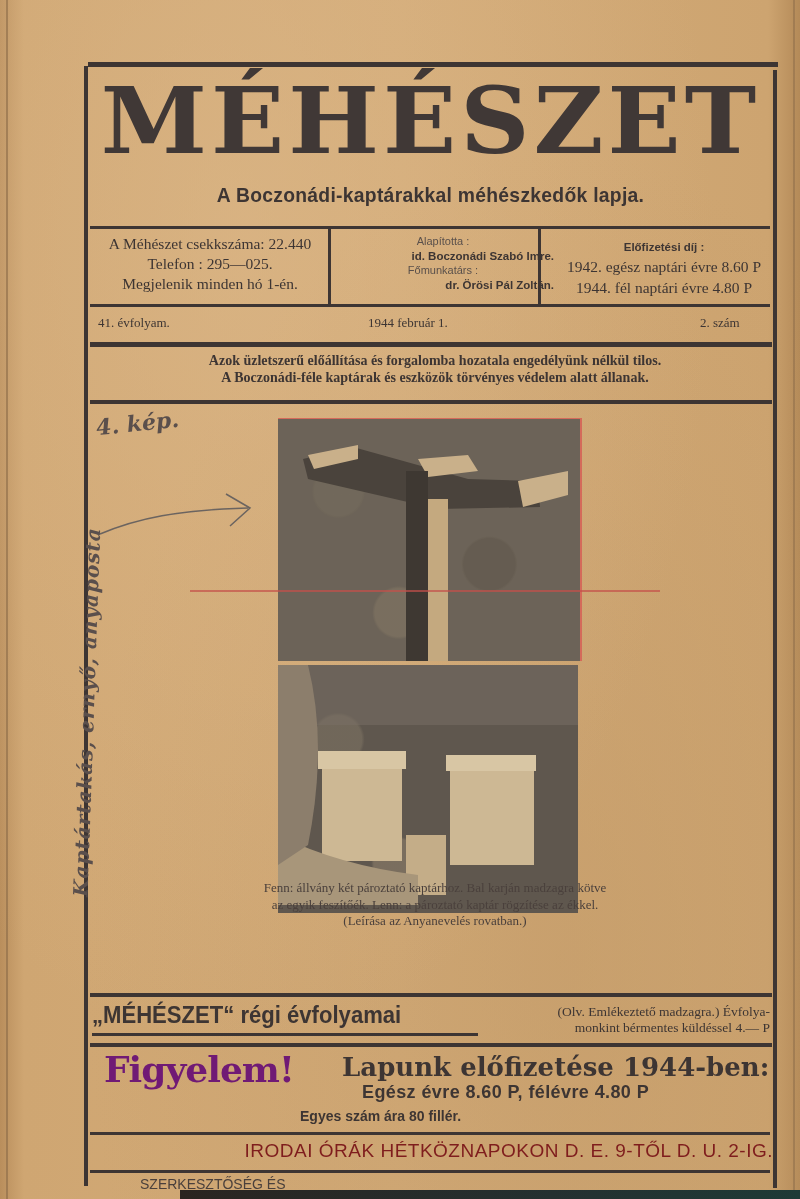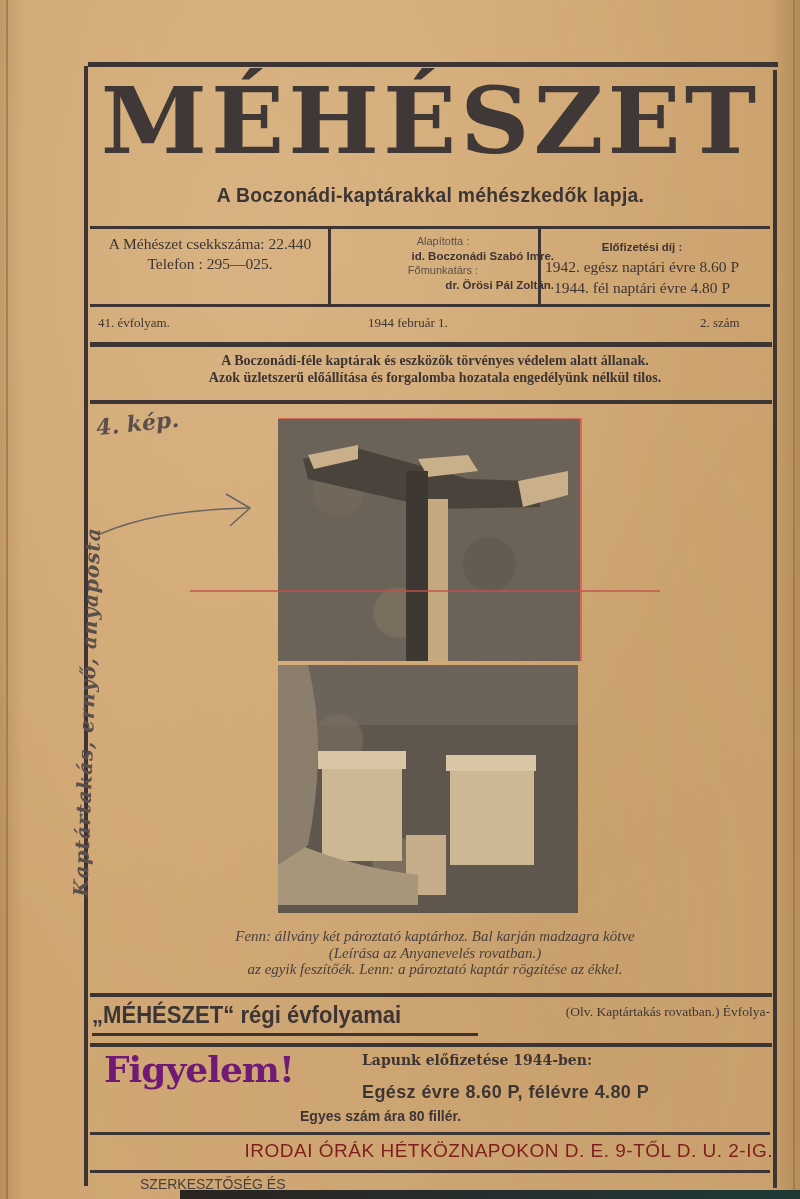--- a/index.html
+++ b/index.html
@@ -46,21 +46,21 @@
   .hline { position: absolute; background: #3d3533; }
   .vline { position: absolute; background: #3d3533; }
 
   .info-col {
     position: absolute; text-align: center; color: #3d3533;
   }
   .info-left { left: 92px; top: 234px; width: 236px; font-size: 15.5px; line-height: 20px; }
   .info-mid { left: 332px; top: 234px; width: 222px; font-family: "Liberation Sans", sans-serif; font-size: 11px; line-height: 14.5px; }
   .info-mid .label { font-weight: normal; color: #5a504b; }
   .info-mid .name { font-weight: bold; font-size: 11.5px; text-align: right; }
-  .info-right { left: 542px; top: 238px; width: 200px; font-size: 15.5px; line-height: 21px; }
+  .info-right { left: 564px; top: 238px; width: 200px; font-size: 15.5px; line-height: 21px; }
   .info-right .head { font-family: "Liberation Sans", sans-serif; font-weight: bold; font-size: 11.5px; line-height: 18px; }
 
   .issue-row { position: absolute; top: 315px; font-size: 13px; color: #3d3533; }
   .issue-vol { left: 98px; }
   .issue-date { left: 368px; text-align: center; }
   .issue-num { left: 700px; }
 
   .notice {
     position: absolute; left: 100px; top: 352px; width: 670px;
     text-align: center; font-weight: bold;
@@ -85,45 +85,45 @@
       radial-gradient(circle at 20% 30%, rgba(120,110,95,0.7) 0 8%, rgba(0,0,0,0) 9%),
       radial-gradient(circle at 70% 60%, rgba(95,85,75,0.7) 0 10%, rgba(0,0,0,0) 11%),
       radial-gradient(circle at 40% 80%, rgba(140,125,105,0.6) 0 9%, rgba(0,0,0,0) 10%),
       #6e6459;
   }
   .photo-top { left: 278px; top: 418px; width: 302px; height: 242px; border-right: 2px solid #d46a5a; border-top: 1px solid #d46a5a; }
   .photo-bottom { left: 278px; top: 665px; width: 300px; height: 248px; background-color: #5f574e; }
   .redline { position: absolute; left: 190px; top: 590px; width: 470px; height: 2px; background: #c4504a; opacity: 0.7; }
 
   .caption {
-    position: absolute; left: 150px; top: 928px; width: 570px;
-    text-align: center; font-size: 15px; line-height: 16.5px; color: #4a403c; font-style: italic;
+    position: absolute; left: 150px; top: 880px; width: 570px;
+    text-align: center; font-size: 13px; line-height: 16.5px; color: #4a403c;
   }
 
   .old-volumes-title {
     position: absolute; left: 92px; top: 1001px;
     font-family: "Liberation Sans", sans-serif; font-weight: bold;
     font-size: 24px; color: #3d3533; white-space: nowrap;
     transform: scaleX(0.92); transform-origin: left;
   }
   .old-volumes-underline { position: absolute; left: 92px; top: 1033px; width: 386px; height: 3px; background: #3d3533; }
   .old-volumes-text {
     position: absolute; left: 490px; top: 1004px; width: 280px;
     font-size: 13.5px; line-height: 16px; color: #3d3533; text-align: right;
   }
 
   .attention {
     position: absolute; left: 104px; top: 1048px;
     font-family: "DejaVu Serif", serif; font-weight: bold;
     font-size: 36px; color: #701a75; letter-spacing: -1px;
   }
   .sub-line1 {
-    position: absolute; left: 362px; top: 1052px;
+    position: absolute; left: 342px; top: 1052px;
     font-family: "DejaVu Serif", serif; font-weight: bold;
-    font-size: 14px; color: #3d3533; white-space: nowrap;
+    font-size: 26px; color: #3d3533; white-space: nowrap;
   }
   .sub-line2 {
     position: absolute; left: 362px; top: 1082px;
     font-family: "Liberation Sans", sans-serif; font-weight: bold;
     font-size: 18px; color: #3d3533; white-space: nowrap; letter-spacing: 0.4px;
   }
   .sub-line3 {
     position: absolute; left: 300px; top: 1108px;
     font-family: "Liberation Sans", sans-serif; font-weight: bold;
     font-size: 14px; color: #3d3533; white-space: nowrap;
@@ -158,20 +158,21 @@
 <div class="tagline">A Boczonádi-kaptárakkal méhészkedők lapja.</div>
 
 <div class="hline" style="left:90px;top:226px;width:680px;height:3px;"></div>
 <div class="vline" style="left:328px;top:228px;width:3px;height:76px;"></div>
 <div class="vline" style="left:538px;top:228px;width:3px;height:76px;"></div>
 <div class="hline" style="left:90px;top:304px;width:680px;height:3px;"></div>
 
 <div class="info-col info-left">
   <div>A Méhészet csekkszáma: 22.440</div>
   <div>Telefon : 295—025.</div>
+  <div>Megjelenik minden hó 1-én.</div>
 </div>
 
 <div class="info-col info-mid">
   <div class="label">Alapította :</div>
   <div class="name">id. Boczonádi Szabó Imre.</div>
   <div class="label">Főmunkatárs :</div>
   <div class="name">dr. Örösi Pál Zoltán.</div>
 </div>
 
 <div class="info-col info-right">
@@ -180,22 +181,22 @@
   <div>1944. fél naptári évre 4.80 P</div>
 </div>
 
 <div class="issue-row issue-vol">41. évfolyam.</div>
 <div class="issue-row issue-date">1944 február 1.</div>
 <div class="issue-row issue-num">2. szám</div>
 
 <div class="hline" style="left:90px;top:342px;width:682px;height:5px;"></div>
 
 <div class="notice">
+  <div>Azok üzletszerű előállítása és forgalomba hozatala engedélyünk nélkül tilos.</div>
   <div>A Boczonádi-féle kaptárak és eszközök törvényes védelem alatt állanak.</div>
-  <div>Azok üzletszerű előállítása és forgalomba hozatala engedélyünk nélkül tilos.</div>
 </div>
 
 <div class="hline" style="left:90px;top:400px;width:682px;height:4px;"></div>
 
 <div class="handnote hand-1">4. kép.</div>
 <div class="handnote hand-2">Kaptártakás, ernyő, anyaposta</div>
 <svg class="arrow" width="160" height="50" viewBox="0 0 160 50">
   <path d="M2 46 C 40 30, 80 22, 150 20" stroke="#6b6460" stroke-width="1.5" fill="none"></path>
   <path d="M128 6 L152 20 L132 38" stroke="#6b6460" stroke-width="1.5" fill="none"></path>
 </svg>
@@ -221,29 +222,30 @@
     <rect x="168" y="90" width="90" height="16" fill="#d8c6a4"></rect>
     <rect x="172" y="106" width="84" height="94" fill="#cdb894"></rect>
     <rect x="128" y="170" width="40" height="60" fill="#c4ad88"></rect>
     <path d="M0 170 Q 60 200, 140 210 L 140 240 L 0 240 Z" fill="#a8967a"></path>
     <path d="M0 0 L 30 0 Q 50 80, 30 180 L 0 200 Z" fill="#8c7e6c"></path>
   </svg>
 </div>
 
 <div class="caption">
   <div>Fenn: állvány két pároztató kaptárhoz. Bal karján madzagra kötve</div>
+  <div>az egyik feszítőék. Lenn: a pároztató kaptár rögzítése az ékkel.</div>
   <div>(Leírása az Anyanevelés rovatban.)</div>
-  <div>az egyik feszítőék. Lenn: a pároztató kaptár rögzítése az ékkel.</div>
 </div>
 
 <div class="hline" style="left:90px;top:993px;width:682px;height:4px;"></div>
 <div class="old-volumes-title">„MÉHÉSZET“ régi évfolyamai</div>
 <div class="old-volumes-underline"></div>
 <div class="old-volumes-text">
-  <div>(Olv. Kaptártakás rovatban.) Évfolya-</div>
+  <div>(Olv. Emlékeztető madzagra.) Évfolya-</div>
+  <div>monkint bérmentes küldéssel 4.— P</div>
 </div>
 <div class="hline" style="left:90px;top:1043px;width:682px;height:4px;"></div>
 
 <div class="attention">Figyelem!</div>
 <div class="sub-line1">Lapunk előfizetése 1944-ben:</div>
 <div class="sub-line2">Egész évre 8.60 P, félévre 4.80 P</div>
 <div class="sub-line3">Egyes szám ára 80 fillér.</div>
 
 <div class="hline" style="left:90px;top:1132px;width:680px;height:3px;"></div>
 <div class="office-hours">IRODAI ÓRÁK HÉTKÖZNAPOKON D. E. 9-TŐL D. U. 2-IG.</div>

